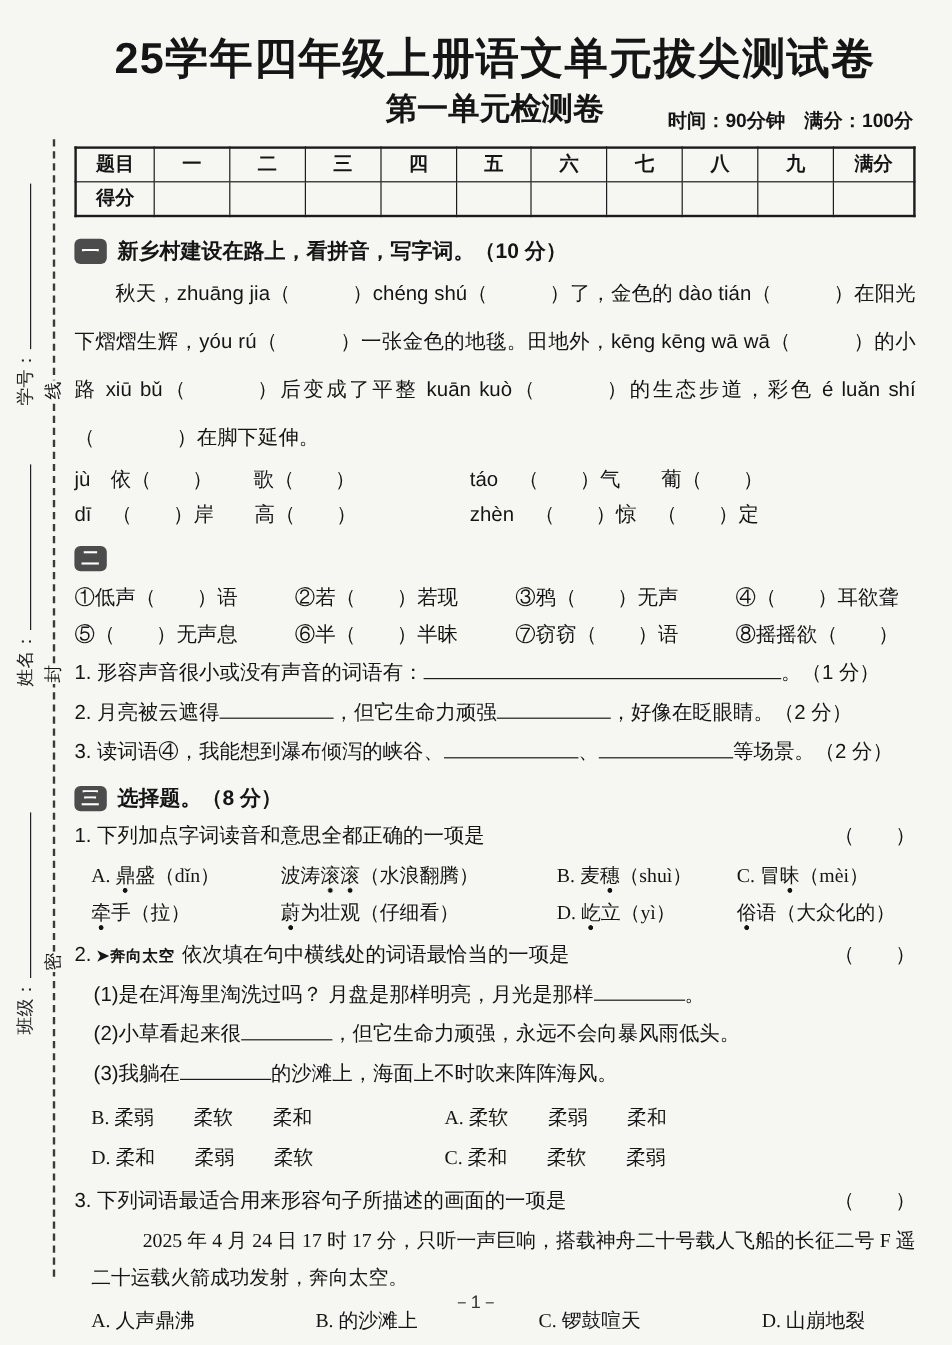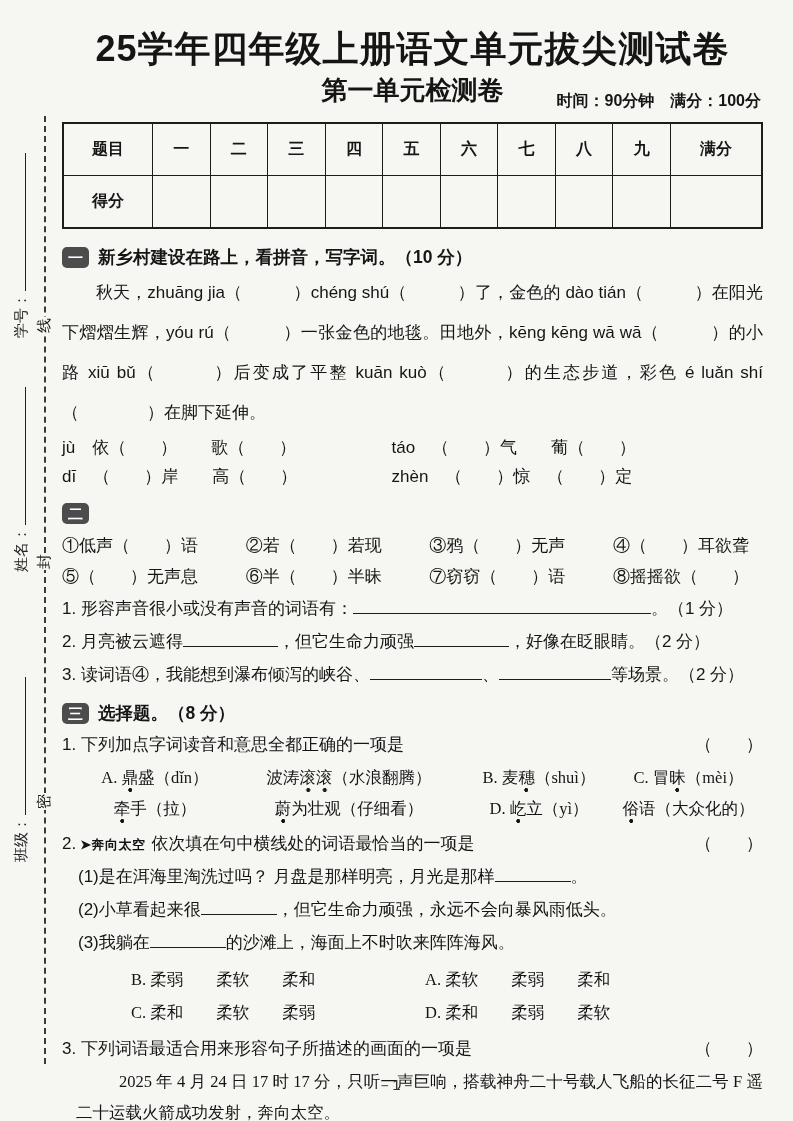--- a/index.html
+++ b/index.html
@@ -43,21 +43,21 @@
   .meta{
     position:absolute;right:2px;bottom:-4px;
     font-size:16px;font-weight:700;
   }
   table.score{
     width:100%;border-collapse:collapse;margin-top:14px;
     border:2.2px solid #1c1c1c;table-layout:fixed;
   }
   table.score td{
     border:1.4px solid #1c1c1c;height:27px;
-    text-align:center;font-size:16px;font-weight:700;padding:12px;
+    text-align:center;font-size:16px;font-weight:700;padding:0;
   }
   td.colfirst{width:64px;}
   td.collast{width:66px;}
   .sec-head{display:flex;align-items:center;gap:9px;margin-top:16px;}
   .sec-badge{
     flex:0 0 auto;width:27px;height:21px;border-radius:5px;
     background:#4c4c4c;color:#fff;font-size:15px;font-weight:700;
     text-align:center;line-height:21px;
   }
   .sec-title{font-size:17.5px;font-weight:800;}
@@ -76,21 +76,21 @@
   .blank{
     display:inline-block;height:1.05em;
     border-bottom:1.6px solid #1c1c1c;vertical-align:baseline;
   }
   .b300{width:298px;} .b95{width:95px;} .b115{width:112px;} .b75{width:76px;}
   .qrow{
     display:flex;justify-content:space-between;
     font-size:17px;line-height:31px;margin-top:4px;
   }
   .qrow .ans{flex:0 0 auto;}
-  .kai{font-family:"Liberation Serif","DejaVu Serif",serif;text-align:center;}
+  .kai{font-family:"Liberation Serif","DejaVu Serif",serif;}
   .optgrid1{
     display:grid;grid-template-columns:158px 230px 150px auto;
     padding-left:14px;font-size:16.5px;line-height:31px;margin-top:2px;
   }
   .du{
     background-image:radial-gradient(circle, #141414 1.7px, rgba(0,0,0,0) 2.3px);
     background-size:1em 6px;background-repeat:repeat-x;
     background-position:0 100%;padding-bottom:6px;
   }
   .badge-jyfs{
@@ -243,22 +243,22 @@
     </div>
     <div class="subq indent1">
       <span>(2)小草看起来很</span><span class="blank b75"></span><span>，但它生命力顽强，永远不会向暴风雨低头。</span>
     </div>
     <div class="subq indent1">
       <span>(3)我躺在</span><span class="blank b75"></span><span>的沙滩上，海面上不时吹来阵阵海风。</span>
     </div>
     <div class="optgrid2 kai">
       <span>B. 柔弱　　柔软　　柔和</span>
       <span>A. 柔软　　柔弱　　柔和</span>
+      <span>D. 柔和　　柔弱　　柔软</span>
       <span>C. 柔和　　柔软　　柔弱</span>
-      <span>D. 柔和　　柔弱　　柔软</span>
     </div>
 
     <div class="qrow">
       <span>3. 下列词语最适合用来形容句子所描述的画面的一项是</span>
       <span class="ans">（　　）</span>
     </div>
     <div class="npara kai">2025 年 4 月 24 日 17 时 17 分，只听一声巨响，搭载神舟二十号载人飞船的长征二号 F 遥二十运载火箭成功发射，奔向太空。</div>
     <div class="optrow kai">
       <span>A. 人声鼎沸</span>
       <span>B. 的沙滩上</span>

